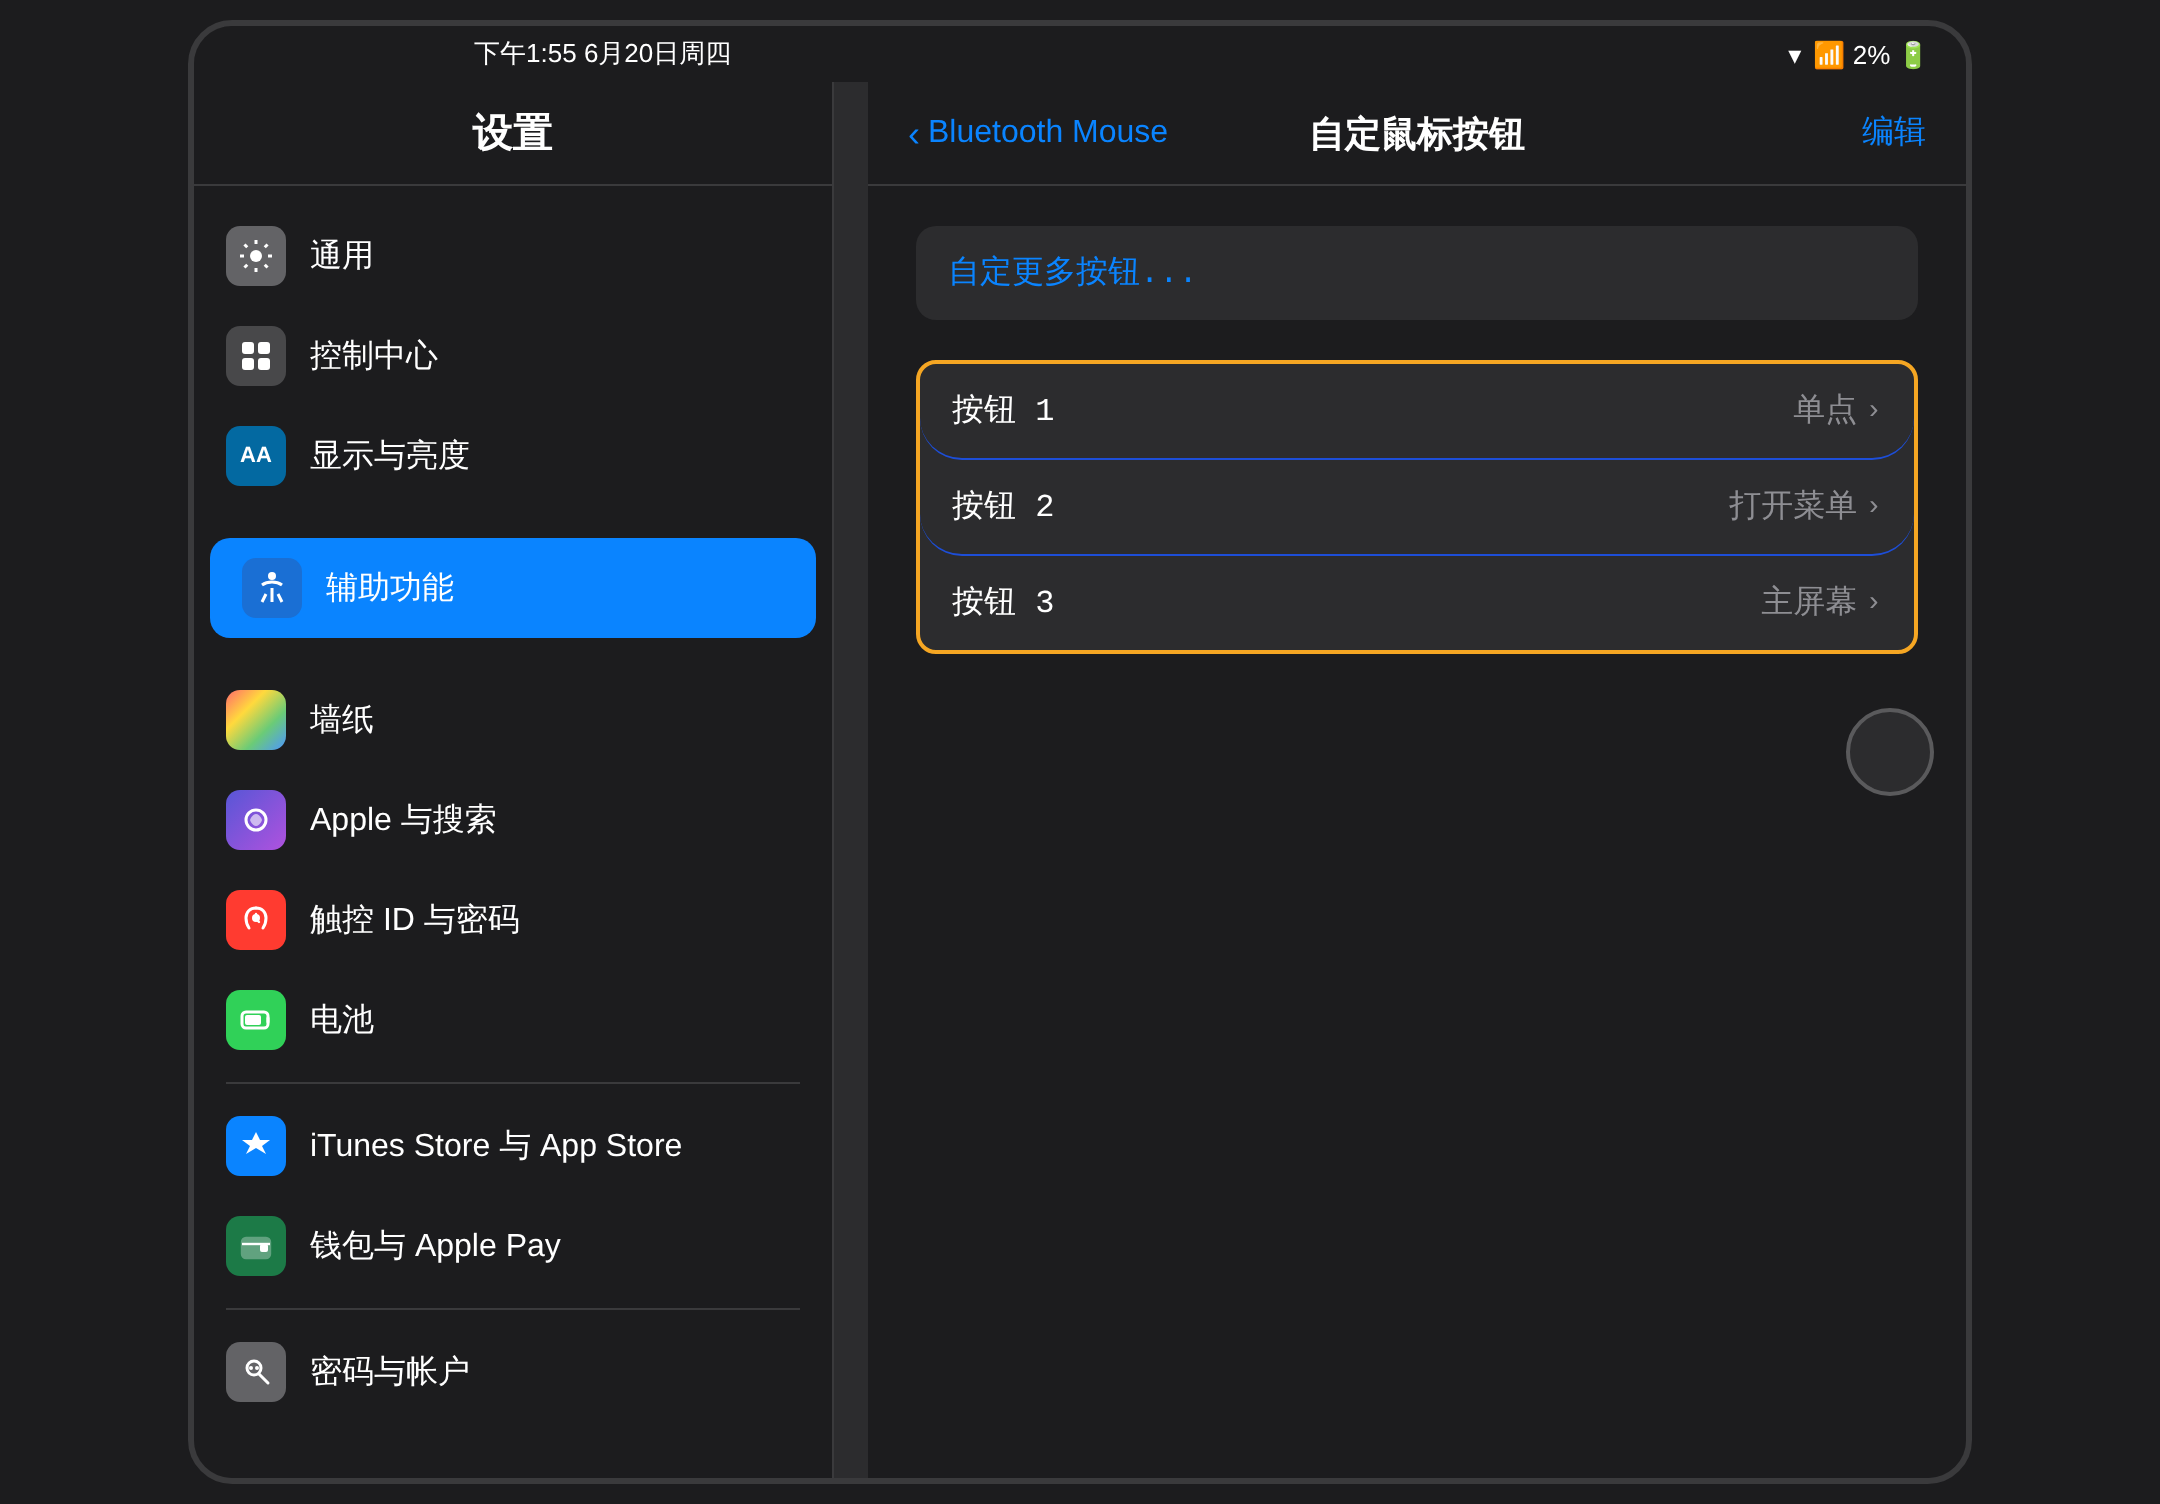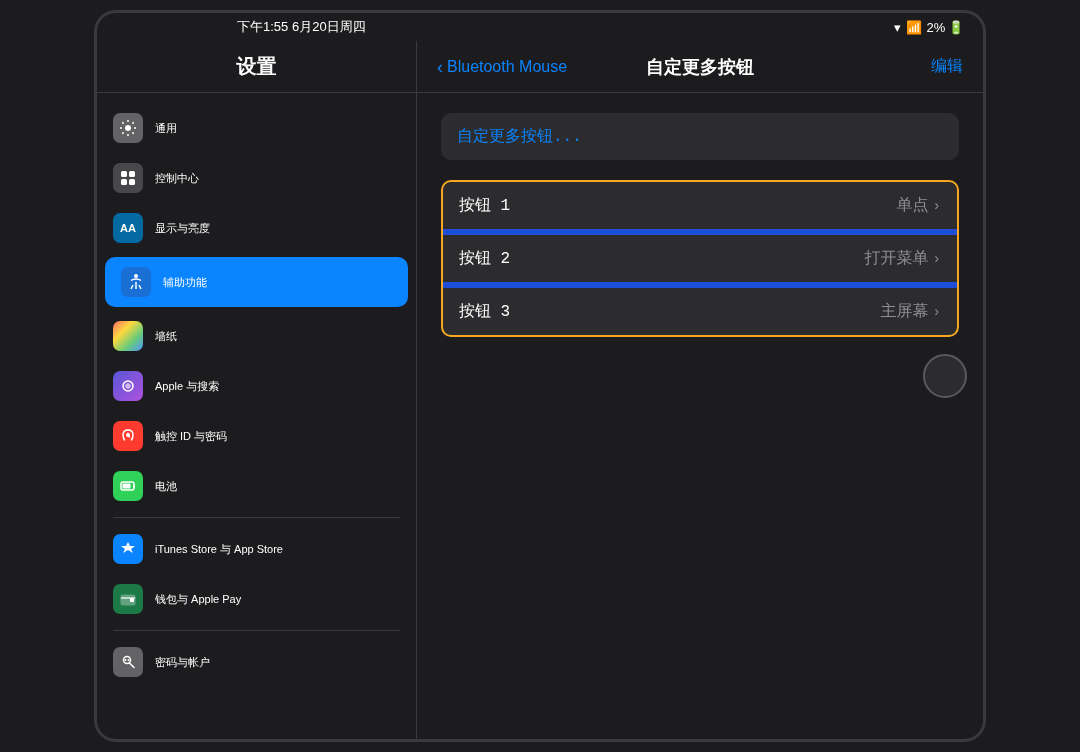--- a/index.html
+++ b/index.html
@@ -45,20 +45,21 @@
       display: flex;
       align-items: center;
       gap: 6px;
     }
 
     
     .main-content {
       flex: 1;
       display: flex;
       overflow: hidden;
+      gap: 17px;
     }
 
     
     .sidebar {
       width: 320px;
       background: #1c1c1e;
       display: flex;
       flex-direction: column;
       flex-shrink: 0;
       border-right: 1px solid #3a3a3c;
@@ -93,21 +94,21 @@
       display: flex;
       align-items: center;
       padding: 10px 16px;
       cursor: pointer;
       min-height: 44px;
     }
 
     .sidebar-item.active {
       background: #0a84ff;
       border-radius: 10px;
-      margin: 4px 8px;
+      margin: 16px 8px;
     }
 
     .sidebar-icon {
       width: 30px;
       height: 30px;
       border-radius: 7px;
       display: flex;
       align-items: center;
       justify-content: center;
       margin-right: 12px;
@@ -117,21 +118,21 @@
 
     .icon-gray { background: #636366; }
     .icon-gray2 { background: #48484a; }
     .icon-blue { background: #0369a1; }
     .icon-red { background: #ff3b30; }
     .icon-green { background: #30d158; }
     .icon-appstore { background: #0a84ff; }
     .icon-wallet { background: #1c7a47; }
 
     .sidebar-item-label {
-      font-size: 11px;
+      font-size: 16px;
       color: #fff;
     }
 
     .sidebar-item.active .sidebar-item-label {
       color: #fff;
       font-weight: 400;
     }
 
     .sidebar-separator {
       height: 1px;
@@ -218,21 +219,22 @@
 
     .button-row {
       display: flex;
       align-items: center;
       justify-content: space-between;
       padding: 13px 16px;
       min-height: 44px;
     }
 
     .button-row:not(:last-child) {
-      border-bottom: 6px solid #1d4ed8;
+      border-bottom: 1px solid #1d4ed8;
+      border-radius: 21px;
     }
 
     .button-row-label {
       font-size: 16px;
       color: #fff;
     }
 
     .button-row-right {
       display: flex;
       align-items: center;
@@ -411,21 +413,21 @@
       </div>
     </div>
 
     <div class="detail-panel">
 
       <div class="detail-header" style="position:relative;">
         <div class="back-button">
           <span class="chevron-left">‹</span>
           <span>Bluetooth Mouse</span>
         </div>
-        <div class="detail-title">自定更多按钮</div>
+        <div class="detail-title">自定鼠标按钮</div>
         <div class="edit-button">编辑</div>
       </div>
 
       <div class="detail-content">
 
         <div class="customize-more-btn">
           <span class="customize-more-text">自定更多按钮...</span>
         </div>
 
         <div class="buttons-card">

